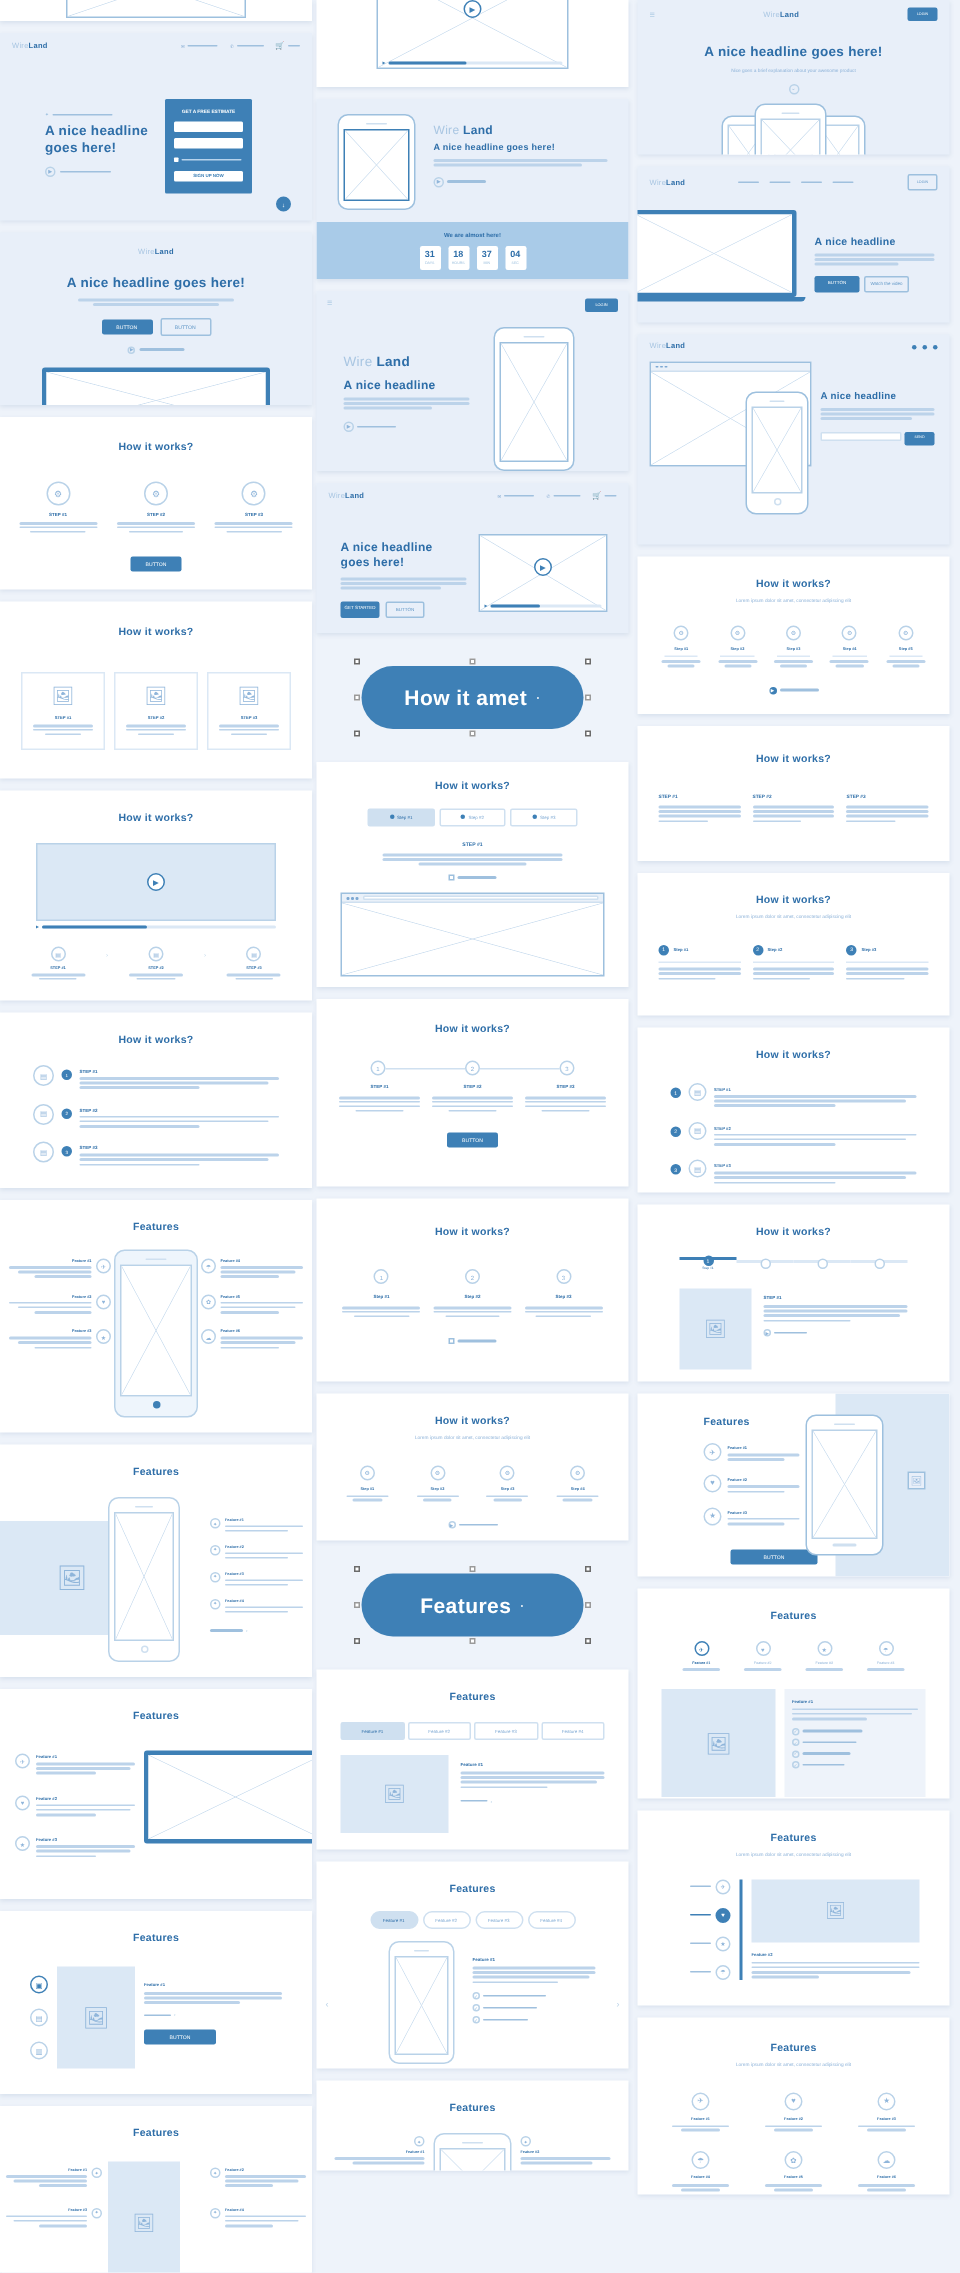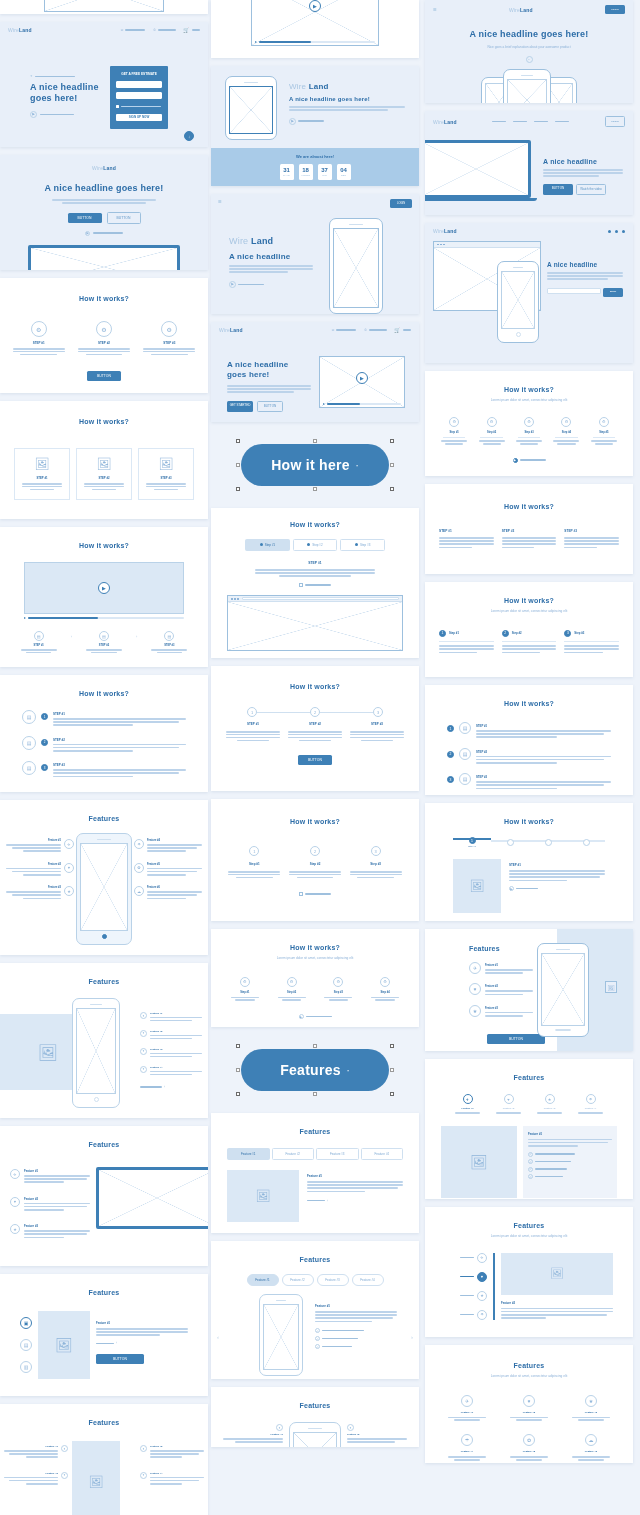--- a/index.html
+++ b/index.html
@@ -839,21 +839,21 @@
       <div class="handle" style="left:-2px;top:-2px;"></div>
       <div class="handle mid" style="left:75px;top:-2px;"></div>
       <div class="handle" style="right:-2px;top:-2px;"></div>
       <div class="handle mid" style="left:-2px;top:22px;"></div>
       <div class="handle mid" style="right:-2px;top:22px;"></div>
       <div class="handle" style="left:-2px;bottom:-2px;"></div>
       <div class="handle mid" style="left:75px;bottom:-2px;"></div>
       <div class="handle" style="right:-2px;bottom:-2px;"></div>
     </div>
     <div class="pill">
-      <span>How it here</span>
+      <span>How it amet</span>
       <span class="dotmark">·</span>
     </div>
   </div>
 
   <div class="card" style="height:150px;">
     <div class="h-main h-md" style="margin-top:12px;">How it works?</div>
     <div style="display:flex;gap:3px;padding:0 34px;margin-top:10px;">
       <div class="tab active"><span class="badge-dot" style="display:inline-block;margin-right:2px;"></span><span>Step #1</span></div>
       <div class="tab"><span class="badge-dot" style="display:inline-block;margin-right:2px;"></span><span>Step #2</span></div>
       <div class="tab"><span class="badge-dot" style="display:inline-block;margin-right:2px;"></span><span>Step #3</span></div>

